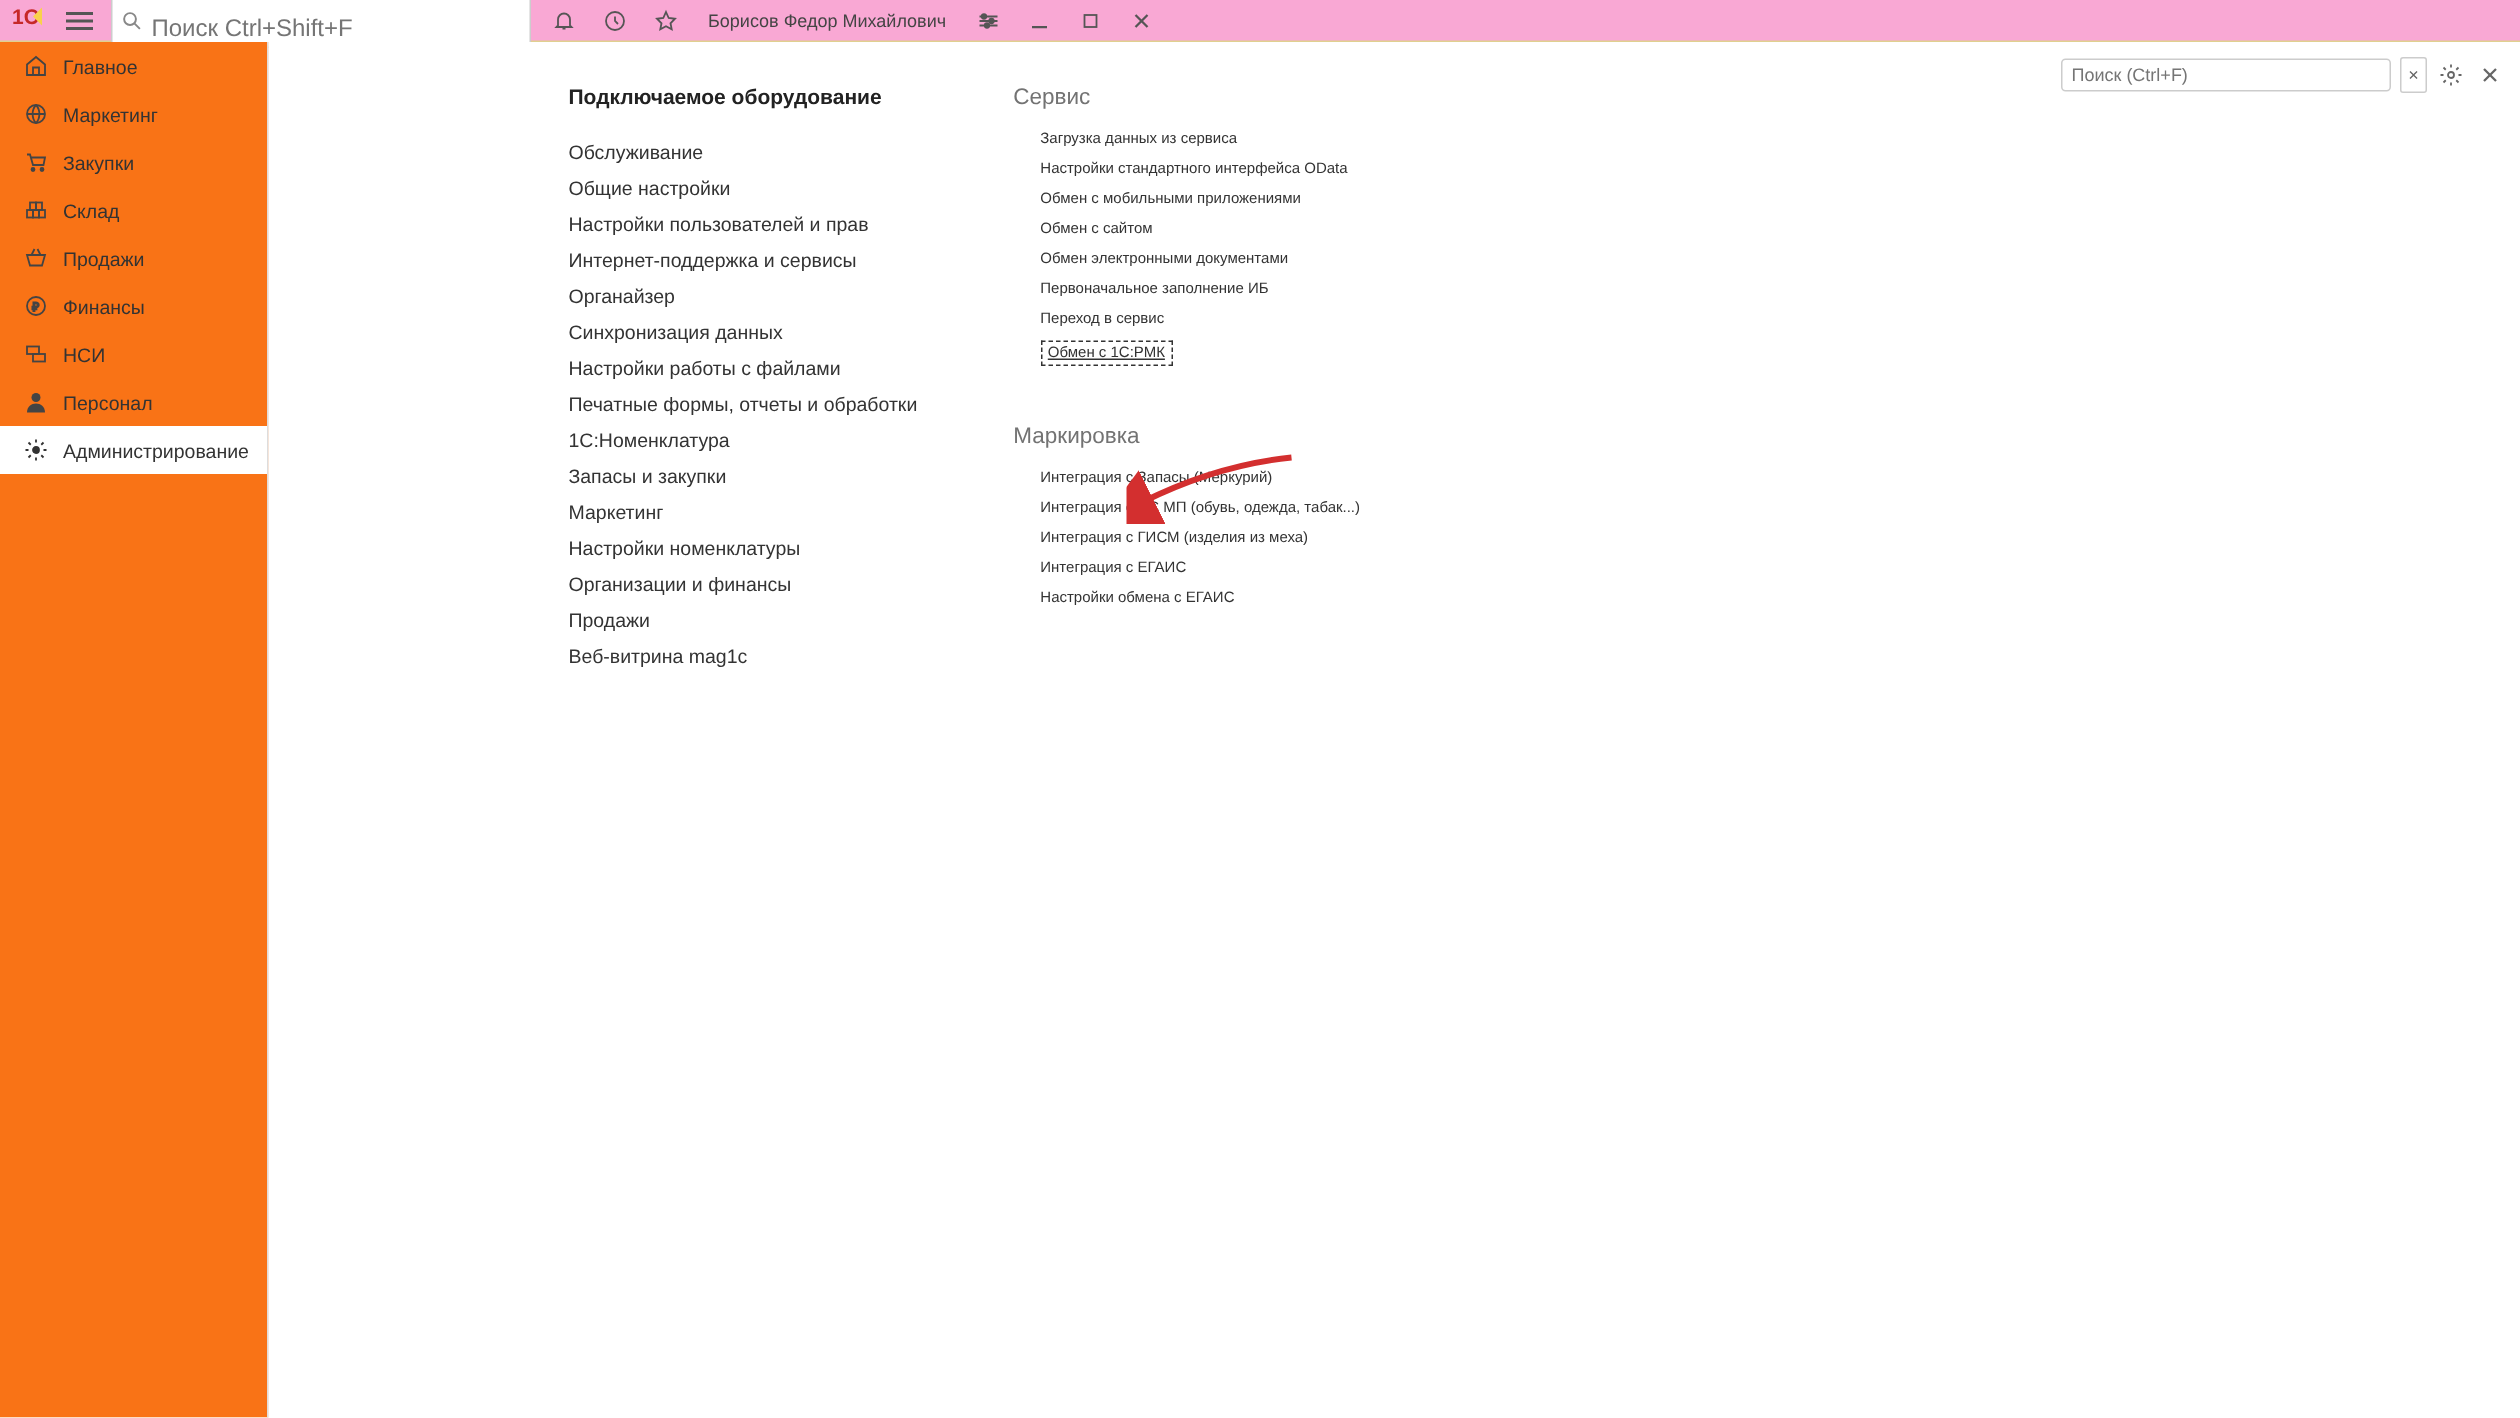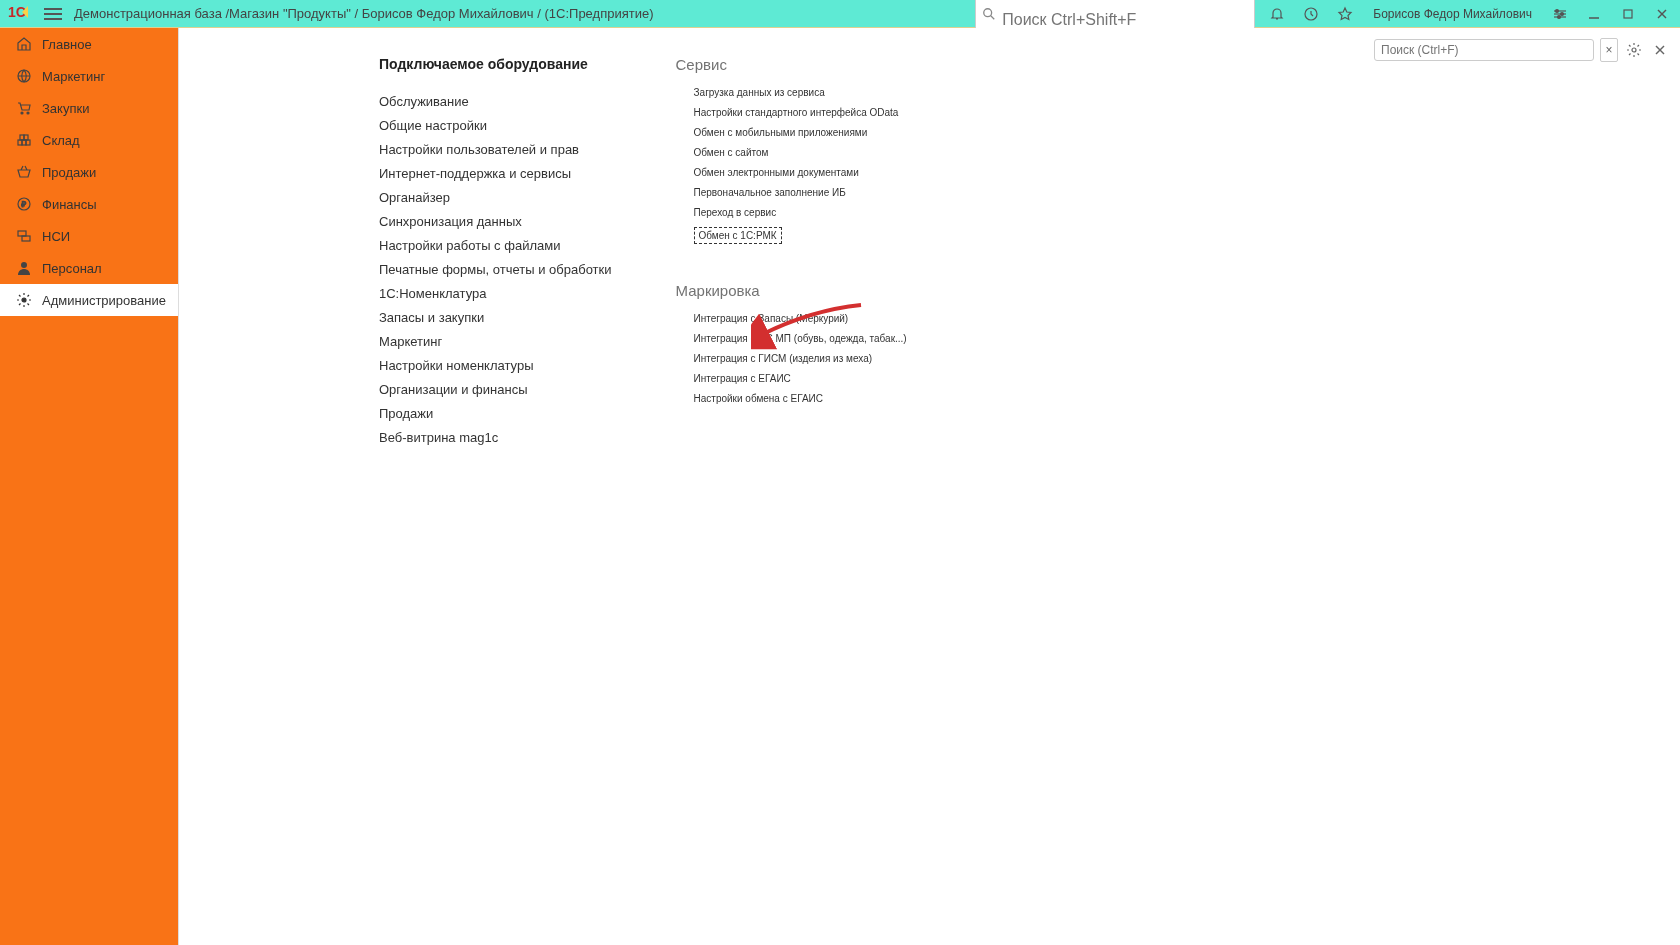--- a/index.html
+++ b/index.html
@@ -1,18 +1,18 @@
 <!DOCTYPE html>
 <html><head>
   <meta charset="utf-8">
   <style>
     * { box-sizing: border-box; margin: 0; padding: 0; font-family: Arial, sans-serif; }
     body { width: 1680px; height: 945px; background: #fff; overflow: hidden; font-size: 13px; color: #333; }
     
-    .header { height: 28px; background: #5eead4; display: flex; align-items: center; padding: 0 8px; border-bottom: 1px solid #e0d090; }
+    .header { height: 28px; background: #f9a8d4; display: flex; align-items: center; padding: 0 8px; border-bottom: 1px solid #e0d090; }
     .header-logo { color: #c62828; font-weight: bold; font-size: 16px; margin-right: 12px; }
     .hamburger { width: 18px; display: inline-block; margin-right: 12px; cursor: pointer; }
     .hamburger span { display: block; height: 2px; background: #555; margin: 3px 0; }
     .header-title { flex: 1; color: #444; font-size: 13px; }
     .header-search { display: flex; align-items: center; background: #fff; border: 1px solid #ccc; border-radius: 3px; padding: 2px 6px; width: 280px; margin-right: 12px; }
     .header-search svg { width: 14px; height: 14px; fill: #888; margin-right: 6px; }
     .header-search input { border: none; outline: none; font-size: 16px; flex: 1; color: #666; margin-top: 12px; }
     .header-icons { display: flex; align-items: center; gap: 14px; }
     .header-icon-btn { display: flex; align-items: center; justify-content: center; width: 20px; height: 20px; cursor: pointer; }
     .header-user { font-size: 12px; color: #444; margin: 0 4px; }
@@ -35,40 +35,39 @@
     .content-body { padding: 28px 0 0 200px; display: flex; gap: 64px; }
     
     .col-left .col-heading { font-weight: bold; font-size: 14px; color: #222; margin-bottom: 22px; }
     .col-left-items { display: flex; flex-direction: column; gap: 9px; }
     .col-left-item { color: #333; font-size: 13px; cursor: pointer; }
     
     .col-right { padding-left: 0; }
     .group-heading { color: #737373; font-size: 15px; margin-bottom: 14px; }
     .group-items { display: flex; flex-direction: column; gap: 9px; margin-bottom: 38px; padding-left: 18px; }
     .group-item { color: #333; font-size: 10px; cursor: pointer; }
-    .group-item.highlighted { border: 1px dashed #333; padding: 2px 4px; display: inline-block; width: fit-content; }
+    .group-item.highlighted { border: 1px dashed #333; padding: 2px 4px; display: inline-block; width: fit-content; text-decoration: underline; }
     
     .arrow-annotation { position: absolute; left: 572px; top: 272px; pointer-events: none; }
   </style>
 </head>
 <body>
 
 <div class="header">
   <span class="header-logo">
     <svg width="24" height="16" viewBox="0 0 24 16">
         <text x="0" y="13" font-family="Arial" font-size="14" font-weight="bold" fill="#c62828">1С</text>
         <path d="M20 2 L14 8 L20 14 Z" fill="#f9d24a"></path>
       </svg>
   </span>
   <span class="hamburger">
       <span></span>
       <span></span>
       <span></span>
     </span>
-  <span class="header-title">Демонстрационная база /Магазин "Продукты" / Борисов Федор Михайлович /  (1С:Предприятие)</span>
   <div class="header-search">
     <svg viewBox="0 0 16 16">
         <circle cx="6.5" cy="6.5" r="4.5" fill="none" stroke="#888" stroke-width="1.5"></circle>
         <line x1="10" y1="10" x2="14" y2="14" stroke="#888" stroke-width="1.5"></line>
       </svg>
     <input type="text" placeholder="Поиск Ctrl+Shift+F" style="">
   </div>
   <div class="header-icons">
     <span class="header-icon-btn">
         <svg width="16" height="16" viewBox="0 0 16 16" fill="none" stroke="#555" stroke-width="1.2">

